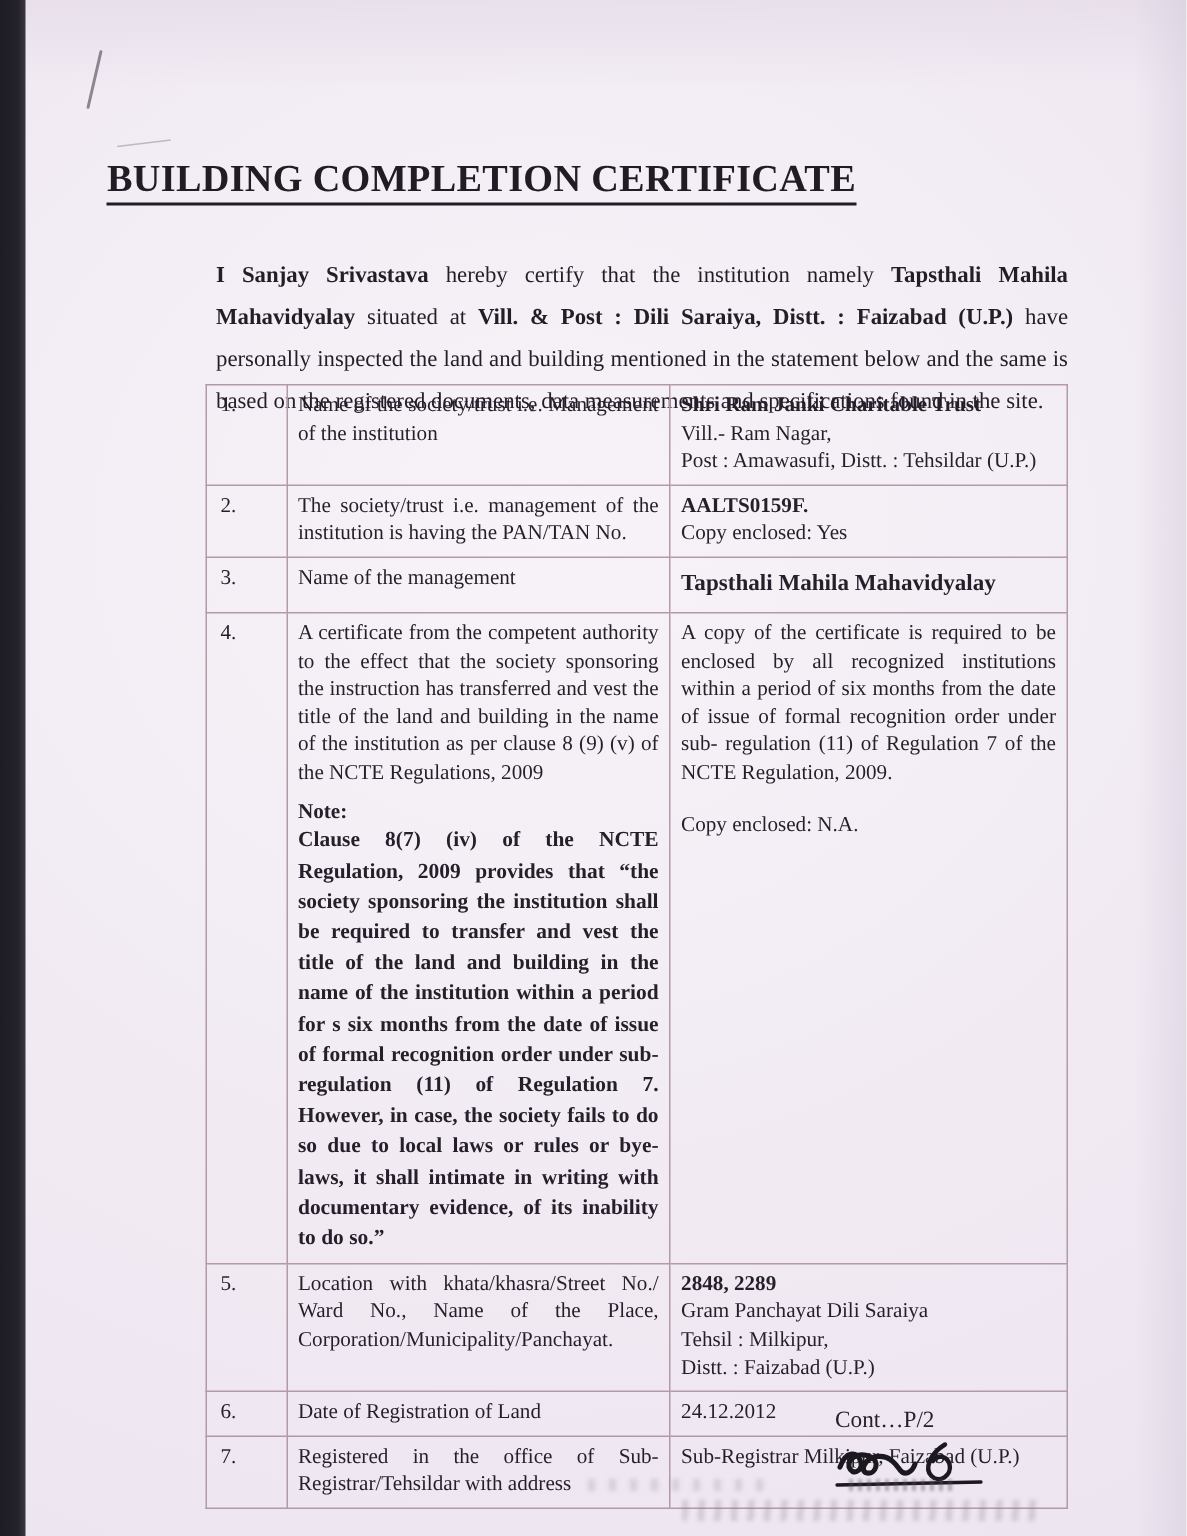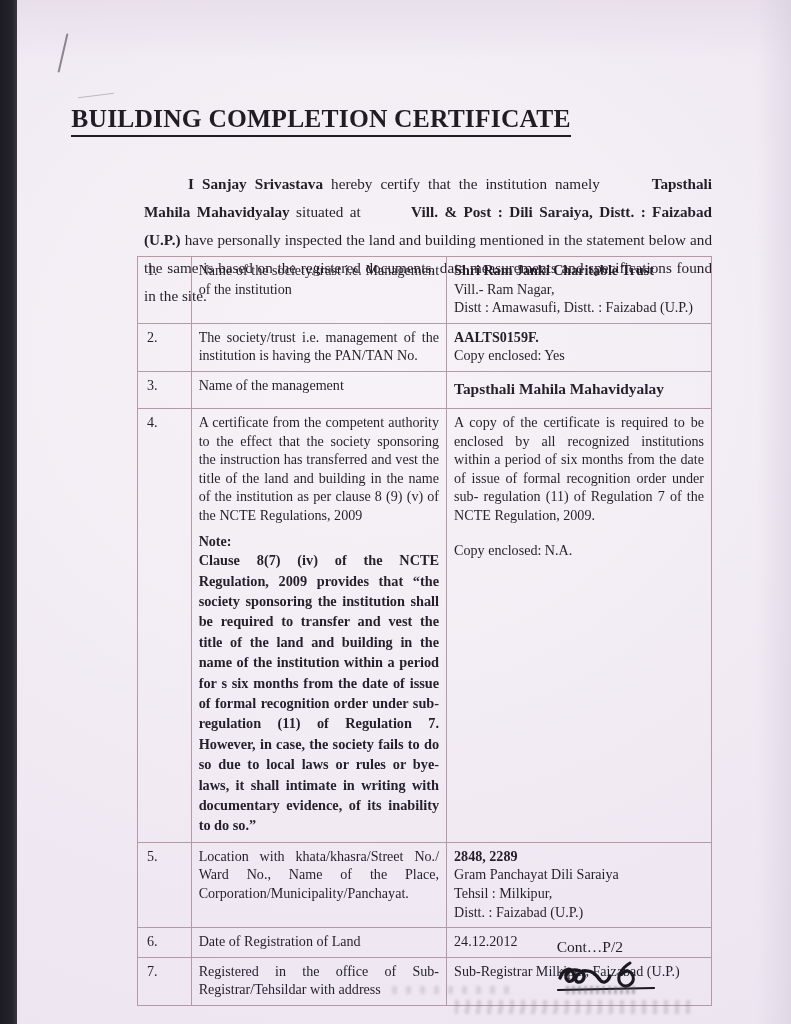--- a/index.html
+++ b/index.html
@@ -92,21 +92,21 @@
   
   #intro {
     position: absolute;
     left: 144px; top: 155px;
     width: 568px;
     font-size: 15.2px;
     line-height: 28px;
     text-align: justify;
     color: #221e28;
   }
-  #intro b { font-weight: bold; margin-left: 44px; }
+  #intro b { font-weight: bold; }
 
   
   #tbl {
     position: absolute;
     left: 137px; top: 256px;
     width: 575px;
     border-collapse: collapse;
     color: #241f2a;
   }
   #tbl td {
@@ -209,21 +209,21 @@
   </p>
 
   <table id="tbl">
     <tbody>
       <tr>
         <td class="sn">1.</td>
         <td class="desc">Name of the society/trust i.e. Management of the institution</td>
         <td class="val">
           <span class="line b">Shri Ram Janki Charitable Trust</span>
           <span class="line">Vill.- Ram Nagar,</span>
-          <span class="line">Distt : Amawasufi, Distt. : Faizabad (U.P.)</span>
+          <span class="line">Post : Amawasufi, Distt. : Tehsildar (U.P.)</span>
         </td>
       </tr>
 
       <tr>
         <td class="sn">2.</td>
         <td class="desc">The society/trust i.e. management of the institution is having the PAN/TAN No.</td>
         <td class="val">
           <span class="line b">AALTS0159F.</span>
           <span class="line">Copy enclosed: Yes</span>
         </td>

